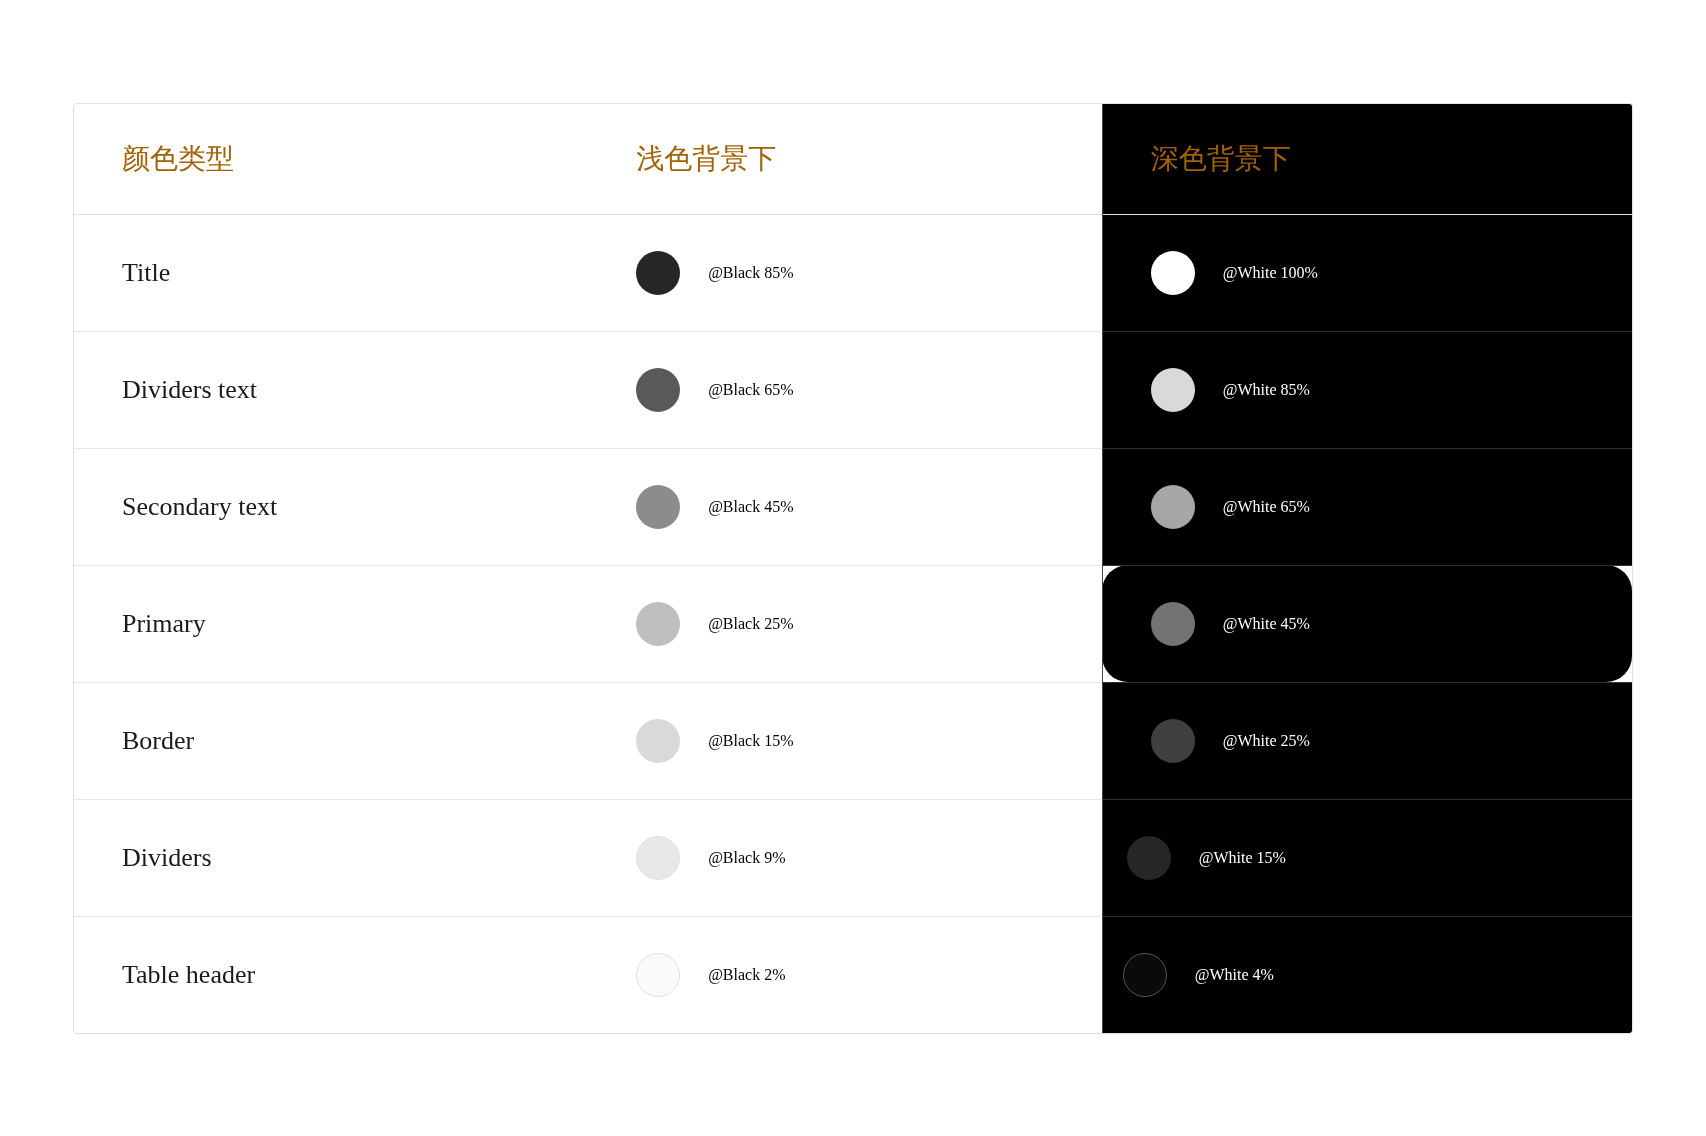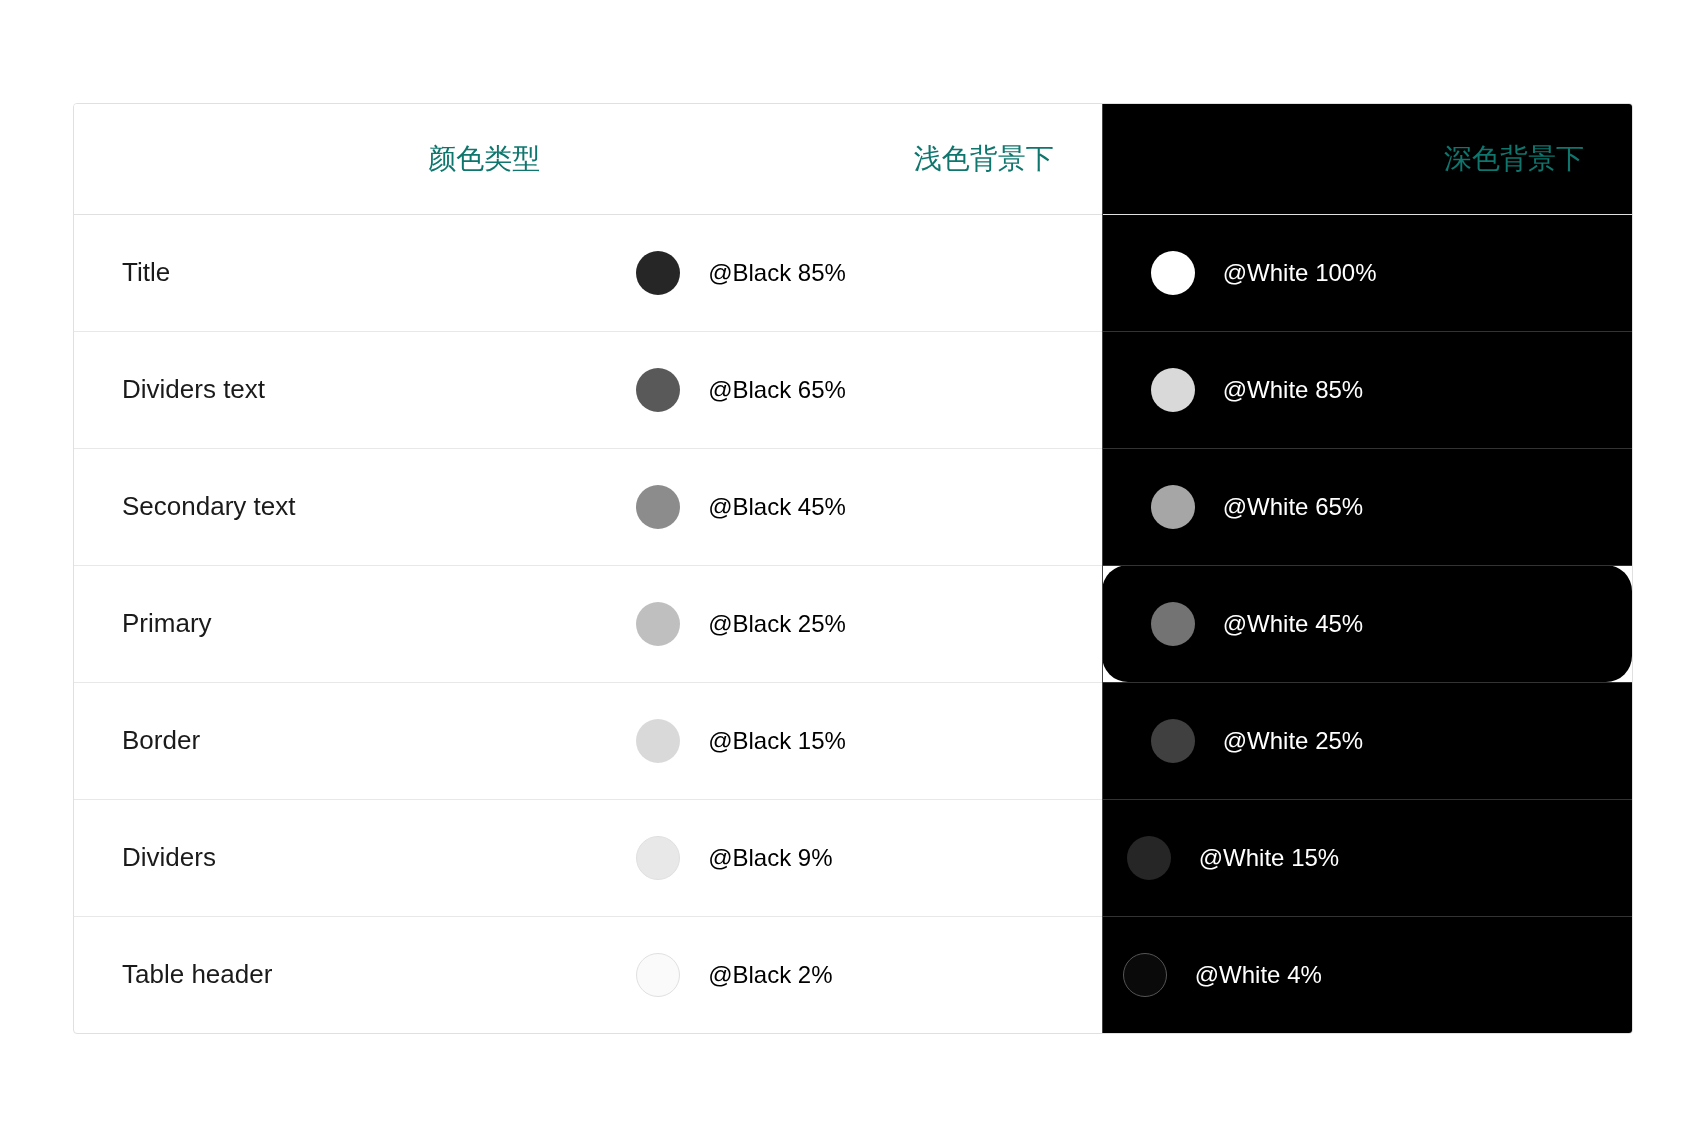--- a/index.html
+++ b/index.html
@@ -29,24 +29,24 @@
       width: 100%;
       border-collapse: collapse;
     }
 
     .table thead tr {
       border-bottom: 1px solid #e0e0e0;
     }
 
     .table thead th {
       padding: 36px 48px;
-      text-align: right;
+      text-align: left;
       font-size: 28px;
       font-weight: 500;
-      color: #0f766e;
+      color: #a16207;
       vertical-align: middle;
     }
 
     .col-type {
       width: 33%;
       background: #ffffff;
     }
 
     .col-light {
       width: 33%;
@@ -66,20 +66,21 @@
 
     .table tbody tr:last-child {
       border-bottom: none;
     }
 
     .table tbody td {
       padding: 36px 48px;
       font-size: 26px;
       font-weight: 400;
       vertical-align: middle;
+      font-family: Liberation Serif, serif;
     }
 
     .col-type-cell {
       color: #1a1a1a;
     }
 
     .col-light-cell {
       background: #ffffff;
     }
 
@@ -96,21 +97,21 @@
     }
 
     .color-dot {
       width: 44px;
       height: 44px;
       border-radius: 50%;
       flex-shrink: 0;
     }
 
     .color-label {
-      font-size: 24px;
+      font-size: 16px;
     }
 
     .table tbody tr:first-child td.col-dark-cell {
       border-top: none;
     }
   </style>
 </head>
 <body>
 
 <div class="table-container">

